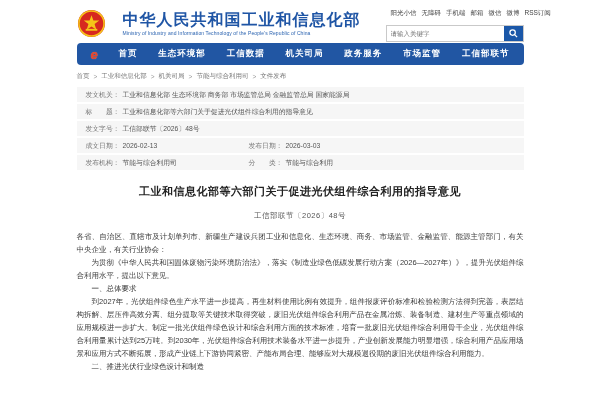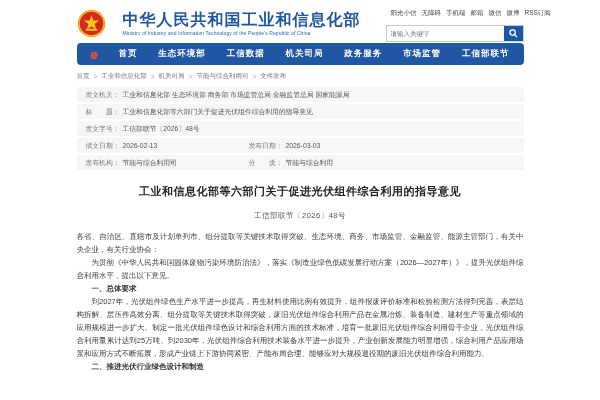--- a/index.html
+++ b/index.html
@@ -44,21 +44,21 @@
   .meta-label { color:#777; margin-right:3px; white-space:nowrap; }
   .meta-value { color:#555; }
 
   
   .doc-title { margin-top:14px; text-align:center; font-size:11px; font-weight:bold; color:#222;
     letter-spacing:0.5px; }
   .doc-no { margin-top:12px; text-align:center; font-size:7.5px; color:#555; letter-spacing:0.5px; }
   .doc-body { margin-top:9px; font-size:7.5px; color:#3a3a3a; line-height:13px; text-align:justify; }
   .para { text-indent:2em; }
   .para.no-indent { text-indent:0; }
-  .para.heading { font-weight:bold; color:#333; }
+  .para.heading { font-weight:normal; color:#333; }
 </style>
 </head>
 <body>
 
 <div class="container">
 
   <div class="header">
     <div class="brand">
       <svg class="emblem" viewBox="0 0 30 30">
         <circle cx="15" cy="15" r="14" fill="#d7281f"></circle>
@@ -149,21 +149,21 @@
         <span class="meta-label">分　　类：</span>
         <span class="meta-value">节能与综合利用</span>
       </span>
     </div>
   </div>
 
   <h1 class="doc-title">工业和信息化部等六部门关于促进光伏组件综合利用的指导意见</h1>
   <div class="doc-no">工信部联节〔2026〕48号</div>
 
   <div class="doc-body">
-    <p class="para no-indent">各省、自治区、直辖市及计划单列市、组分提取等关键技术取得突破、生态环境、商务、市场监管、金融监管、能源主管部门，有关中央企业，有关行业协会：</p>
+    <p class="para no-indent">各省、自治区、直辖市及计划单列市、新疆生产建设兵团工业和信息化、生态环境、商务、市场监管、金融监管、能源主管部门，有关中央企业，有关行业协会：</p>
     <p class="para">为贯彻《中华人民共和国固体废物污染环境防治法》，落实《制造业绿色低碳发展行动方案（2026—2027年）》，提升光伏组件综合利用水平，提出以下意见。</p>
     <p class="para heading">一、总体要求</p>
     <p class="para">到2027年，光伏组件绿色生产水平进一步提高，再生材料使用比例有效提升，组件报废评价标准和检验检测方法得到完善，表层结构拆解、层压件高效分离、组分提取等关键技术取得突破，废旧光伏组件综合利用产品在金属冶炼、装备制造、建材生产等重点领域的应用规模进一步扩大。制定一批光伏组件绿色设计和综合利用方面的技术标准，培育一批废旧光伏组件综合利用骨干企业，光伏组件综合利用量累计达到25万吨。到2030年，光伏组件综合利用技术装备水平进一步提升，产业创新发展能力明显增强，综合利用产品应用场景和应用方式不断拓展，形成产业链上下游协同紧密、产能布局合理、能够应对大规模退役期的废旧光伏组件综合利用能力。</p>
     <p class="para heading">二、推进光伏行业绿色设计和制造</p>
 
   </div>
 
 </div>
 
 </body></html>

